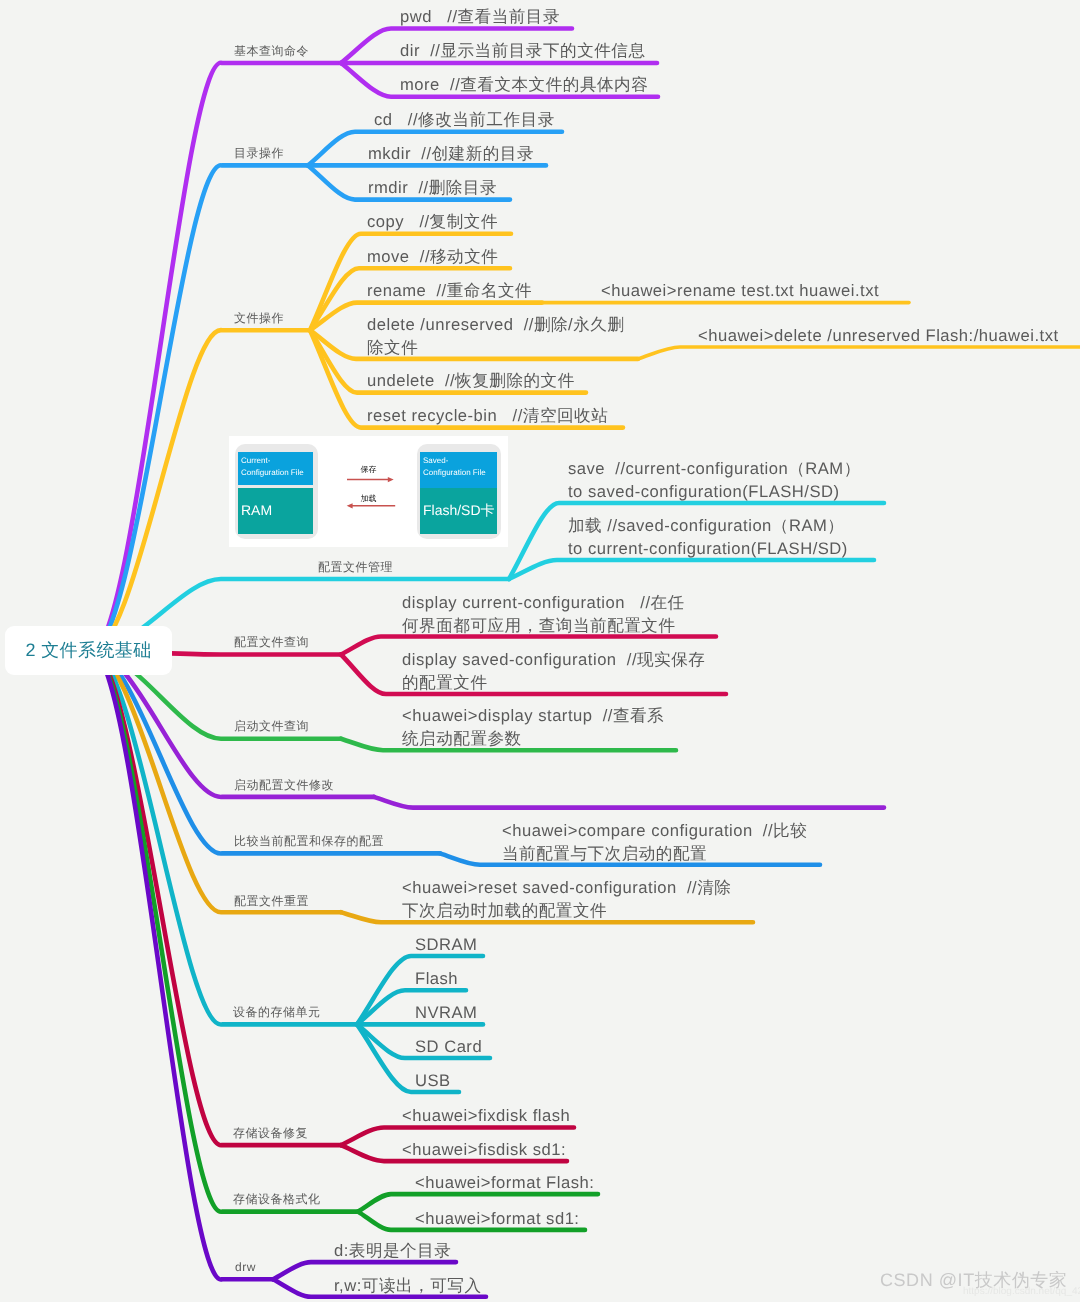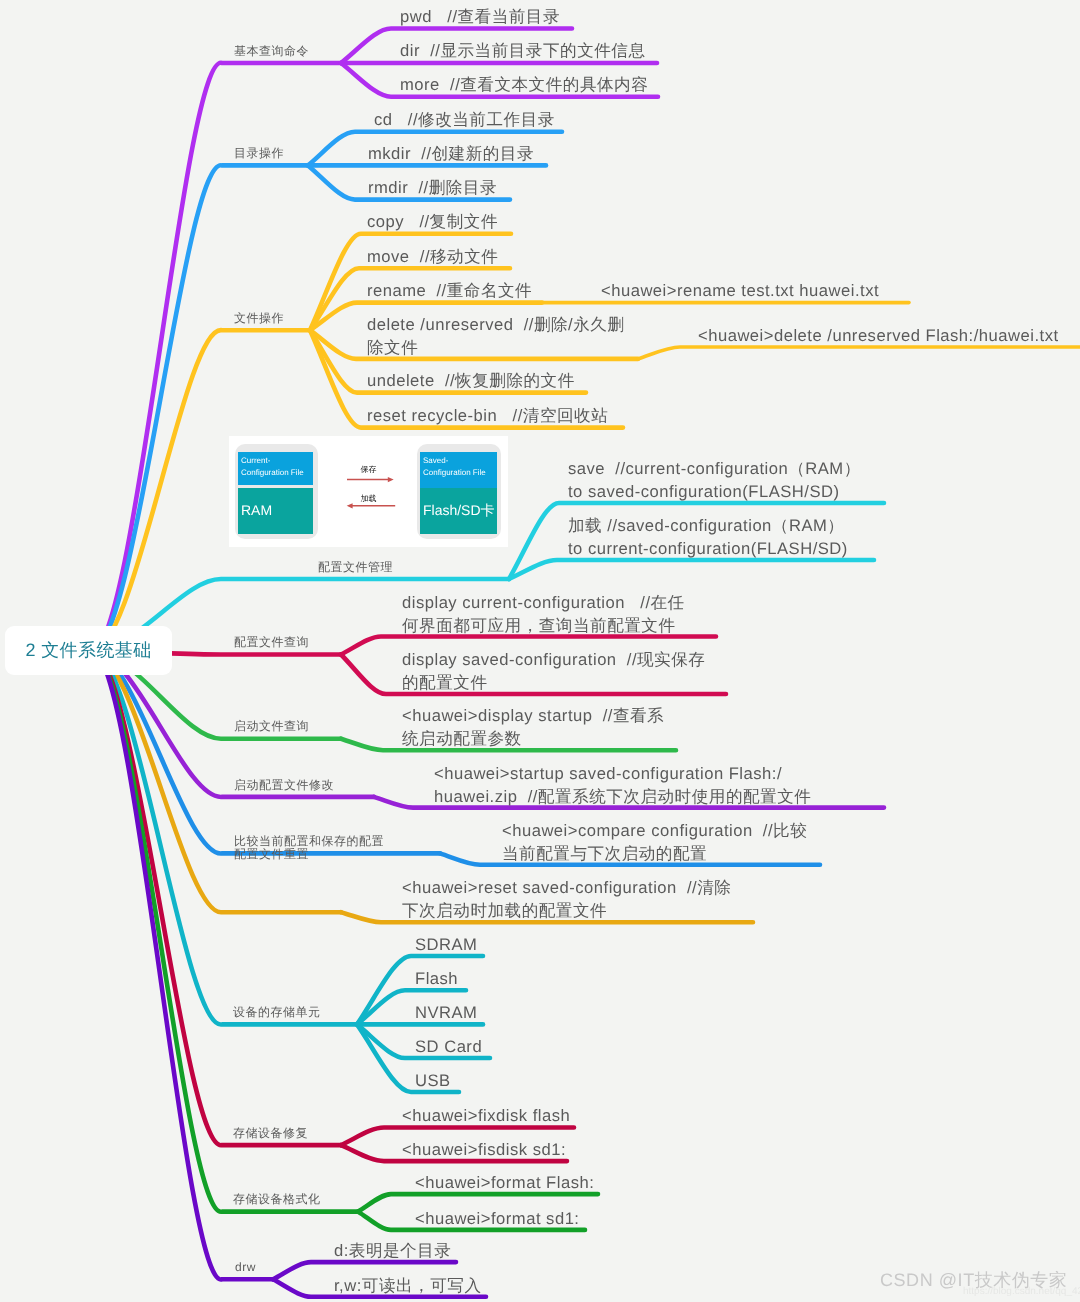--- a/index.html
+++ b/index.html
@@ -127,26 +127,24 @@
 to current-configuration(FLASH/SD)</div>
       <div class="b-label" style="left: 234px; top: 631.1px;">配置文件查询</div>
       <div class="node-text" style="left: 402px; top: 591.7px;">display current-configuration   //在任
 何界面都可应用，查询当前配置文件</div>
       <div class="node-text" style="left: 402px; top: 649.2px;">display saved-configuration  //现实保存
 的配置文件</div>
       <div class="b-label" style="left: 234px; top: 715.3px;">启动文件查询</div>
       <div class="node-text" style="left: 402px; top: 705.4px;">&lt;huawei&gt;display startup  //查看系
 统启动配置参数</div>
       <div class="b-label" style="left: 234px; top: 773.5px;">启动配置文件修改</div>
-      <div class="node-text" style="left: 434px; top: 762.8px;">&lt;huawei&gt;startup saved-configuration Flash:/
-huawei.zip  //配置系统下次启动时使用的配置文件</div>
       <div class="b-label" style="left: 234px; top: 830px;">比较当前配置和保存的配置</div>
       <div class="node-text" style="left: 502px; top: 820px;">&lt;huawei&gt;compare configuration  //比较
 当前配置与下次启动的配置</div>
-      <div class="b-label" style="left: 234px; top: 843px;">配置文件重置</div>
+      <div class="b-label" style="left: 234px; top: 890px;">配置文件重置</div>
       <div class="node-text" style="left: 402px; top: 877.4px;">&lt;huawei&gt;reset saved-configuration  //清除
 下次启动时加载的配置文件</div>
       <div class="b-label" style="left: 233px; top: 1001px;">设备的存储单元</div>
       <div class="node-text" style="left: 415px; top: 933.7px;">SDRAM</div>
       <div class="node-text" style="left: 415px; top: 968px;">Flash</div>
       <div class="node-text" style="left: 415px; top: 1002.1px;">NVRAM</div>
       <div class="node-text" style="left: 415px; top: 1035.7px;">SD Card</div>
       <div class="node-text" style="left: 415px; top: 1069.7px;">USB</div>
       <div class="b-label" style="left: 233px; top: 1121.7px;">存储设备修复</div>
       <div class="node-text" style="left: 402px; top: 1105.2px;">&lt;huawei&gt;fixdisk flash</div>

